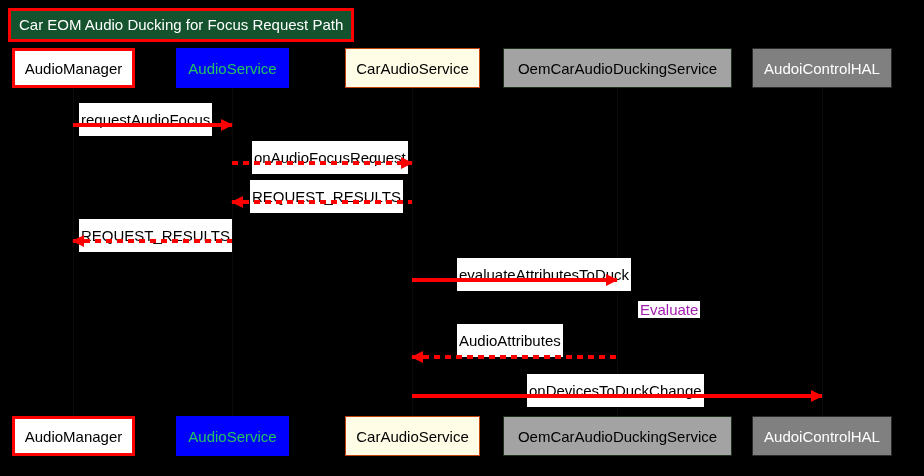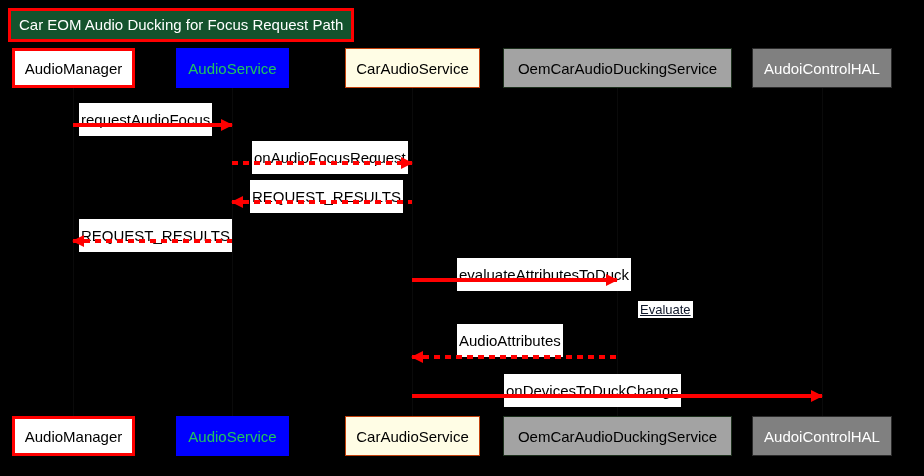--- a/index.html
+++ b/index.html
@@ -125,26 +125,25 @@
     font-size: 15px;
     line-height: 17px;
     padding: 8px 2px;
     white-space: nowrap;
   }
 
   
   .note-label {
     position: absolute;
     background: #ffffff;
-    color: #0f172a;
-    font-size: 13px;
+    color: #a21caf;
+    font-size: 15px;
     line-height: 17px;
     padding: 0px 2px;
     white-space: nowrap;
-    text-decoration: underline;
   }
 </style>
 </head>
 <body>
 
 <div id="canvas">
 
   <div class="diagram-title">Car EOM Audio Ducking for Focus Request Path</div>
 
   <div class="lifeline" style="left:73px;"></div>
@@ -200,21 +199,21 @@
   </div>
 
   <div class="note-label" style="left:638px; top:301px;">Evaluate</div>
 
   <div class="msg-label" style="left:457px; top:324px;">AudioAttributes</div>
   <div class="msg dashed to-left" style="left:412px; top:355px; width:205px;">
     <div class="line"></div>
     <div class="head"></div>
   </div>
 
-  <div class="msg-label" style="left:504px; top:374px;">onDevicesToDuckChange</div>
+  <div class="msg-label" style="left:527px; top:374px;">onDevicesToDuckChange</div>
   <div class="msg solid to-right" style="left:412px; top:394px; width:410px;">
     <div class="line"></div>
     <div class="head"></div>
   </div>
 
   <div class="participant p-white" style="left:12px;  top:416px; width:123px;">
     <span>AudioManager</span>
   </div>
   <div class="participant p-blue" style="left:176px; top:416px; width:113px;">
     <span>AudioService</span>

